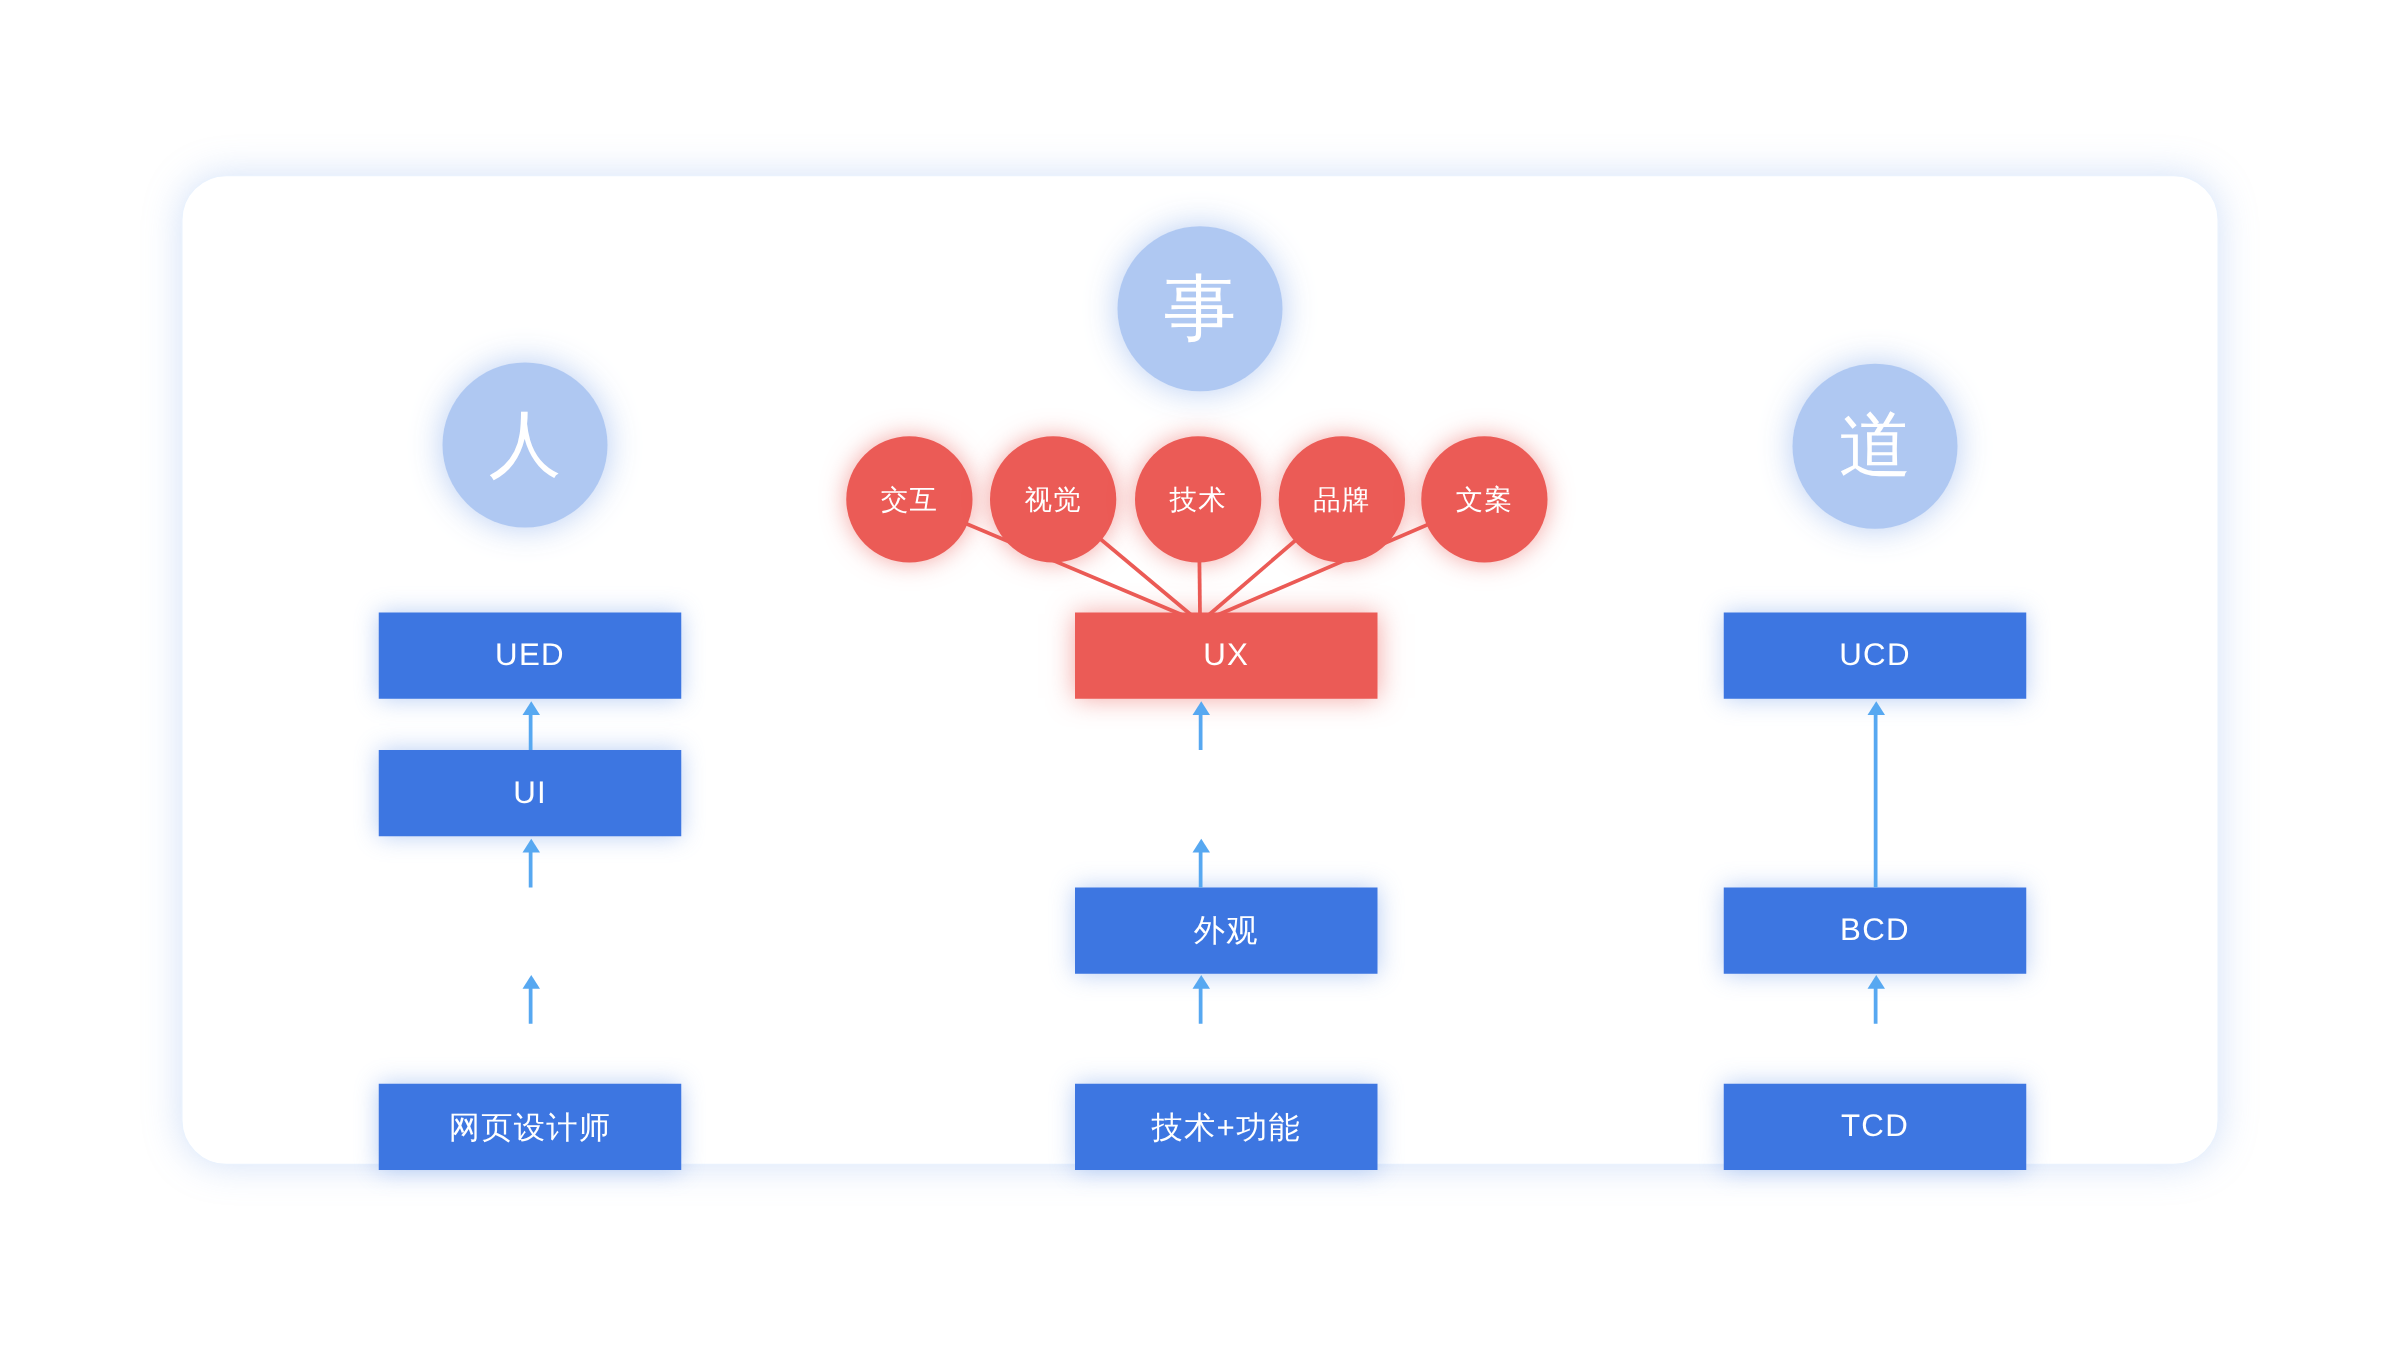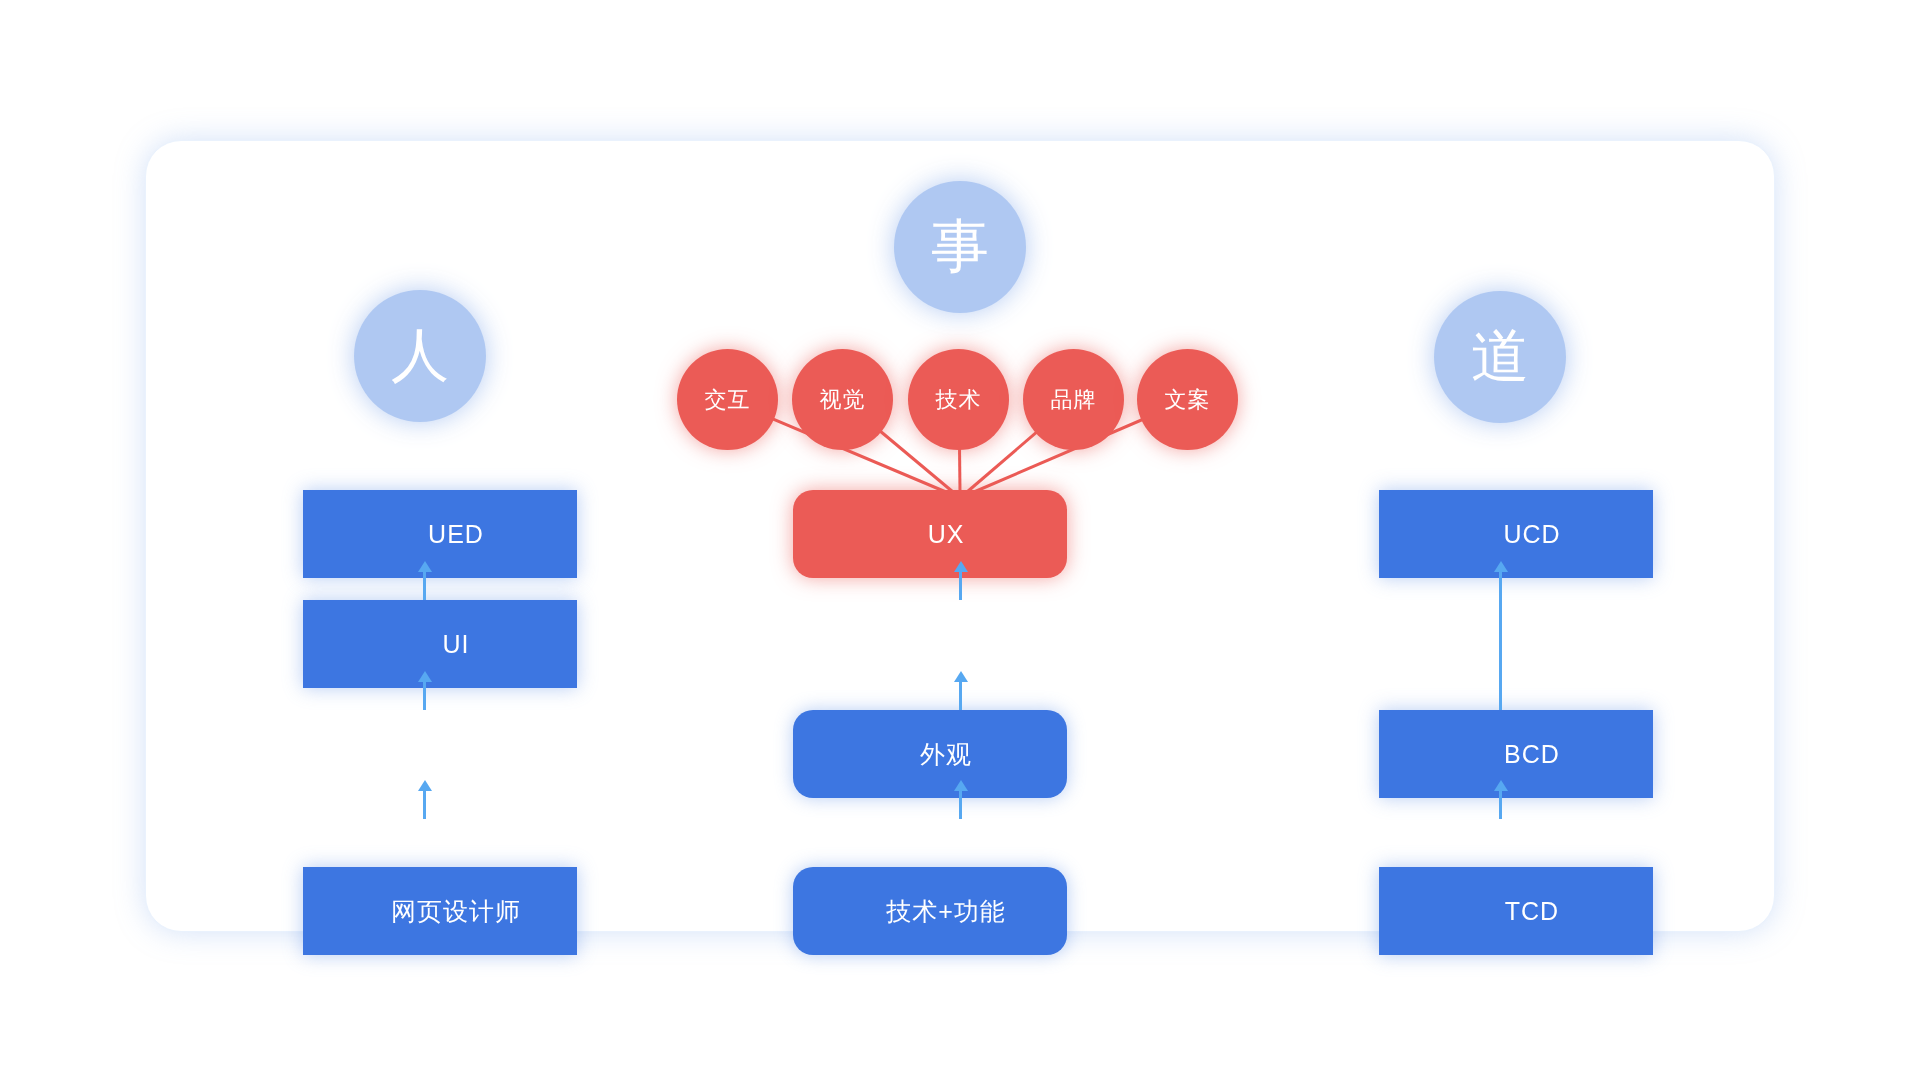--- a/index.html
+++ b/index.html
@@ -66,38 +66,37 @@
   .bubble-1 { left: 677px; }
   .bubble-2 { left: 792px; }
   .bubble-3 { left: 908px; }
   .bubble-4 { left: 1023px; }
   .bubble-5 { left: 1137px; }
 
   
   .nbox {
     position: absolute;
     width: 242px;
-    height: 88px;
+    height: 69px;
     background: #3D76E1;
     color: #ffffff;
     font-size: 25px;
     font-weight: 300;
     letter-spacing: 1px;
     display: flex;
     align-items: center;
     justify-content: center;
     box-shadow: 0 0 18px rgba(95, 145, 230, 0.45);
-    padding-left: 32px;
   }
   .nbox.red {
     background: #EB5B56;
     box-shadow: 0 0 20px rgba(235, 91, 86, 0.55);
   }
   .col-left  { left: 303px; }
-  .col-mid   { left: 793px; border-radius: 20px; }
+  .col-mid   { left: 860px; }
   .col-right { left: 1379px; }
   .row1 { top: 490px; }
   .row2 { top: 600px; }
   .row3 { top: 710px; }
   .row4 { top: 819px; margin-top: 48px; }
 
   
   .arrow {
     position: absolute;
     width: 3px;

